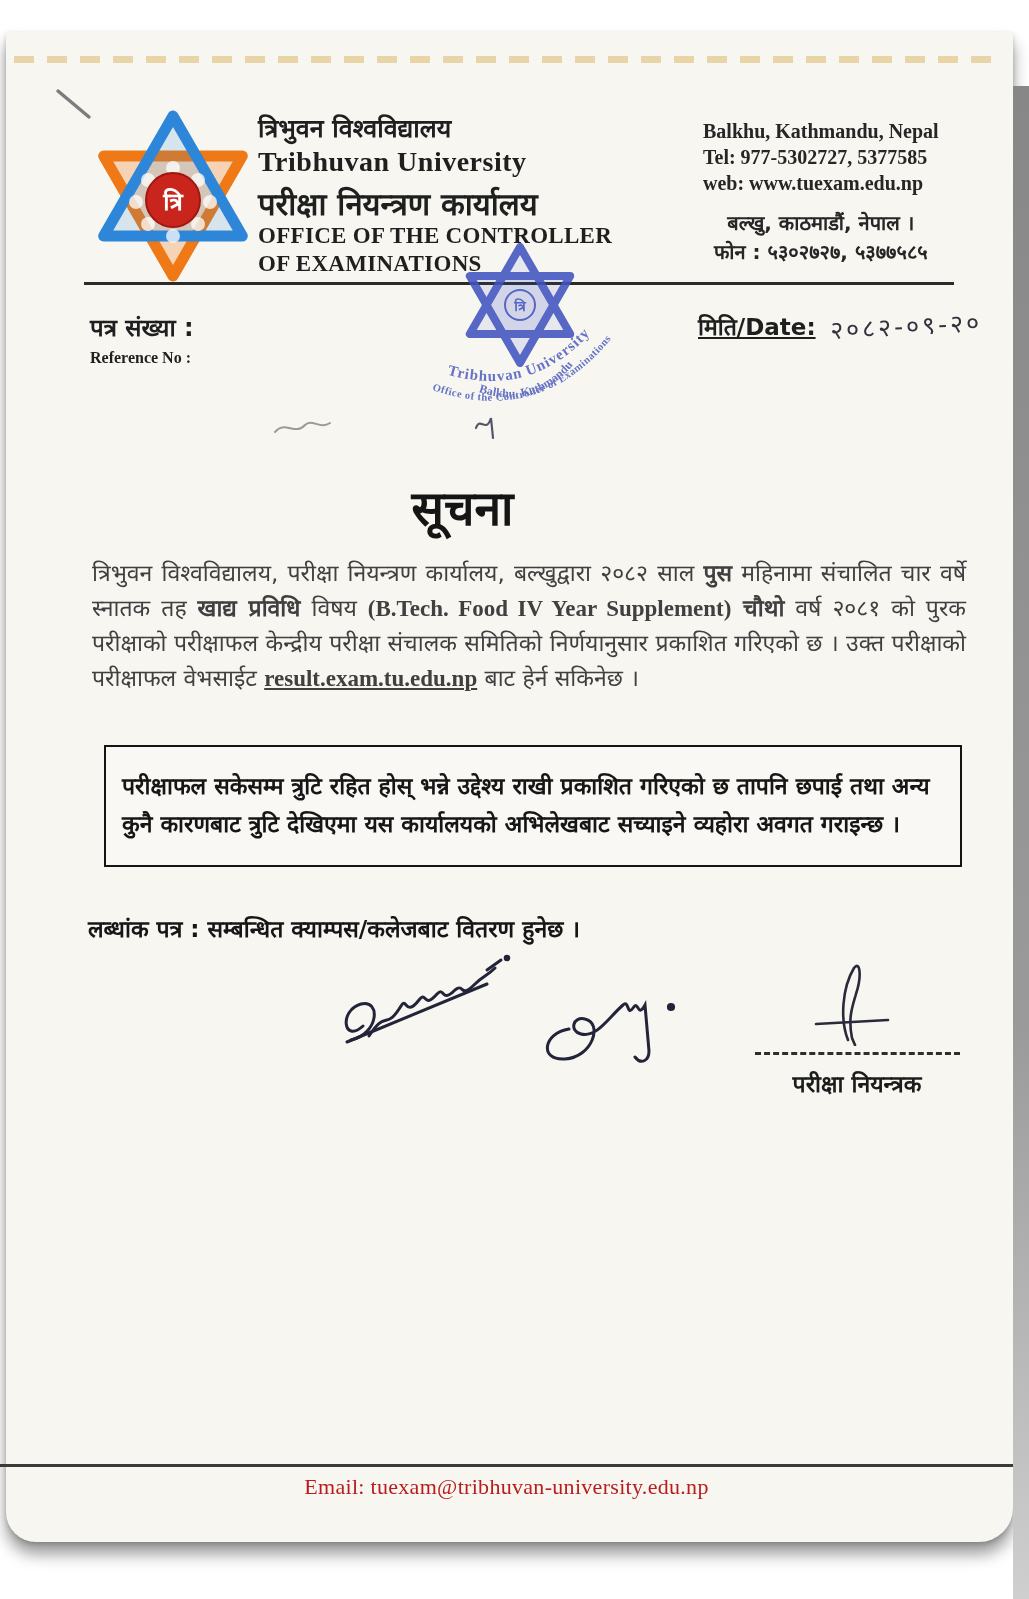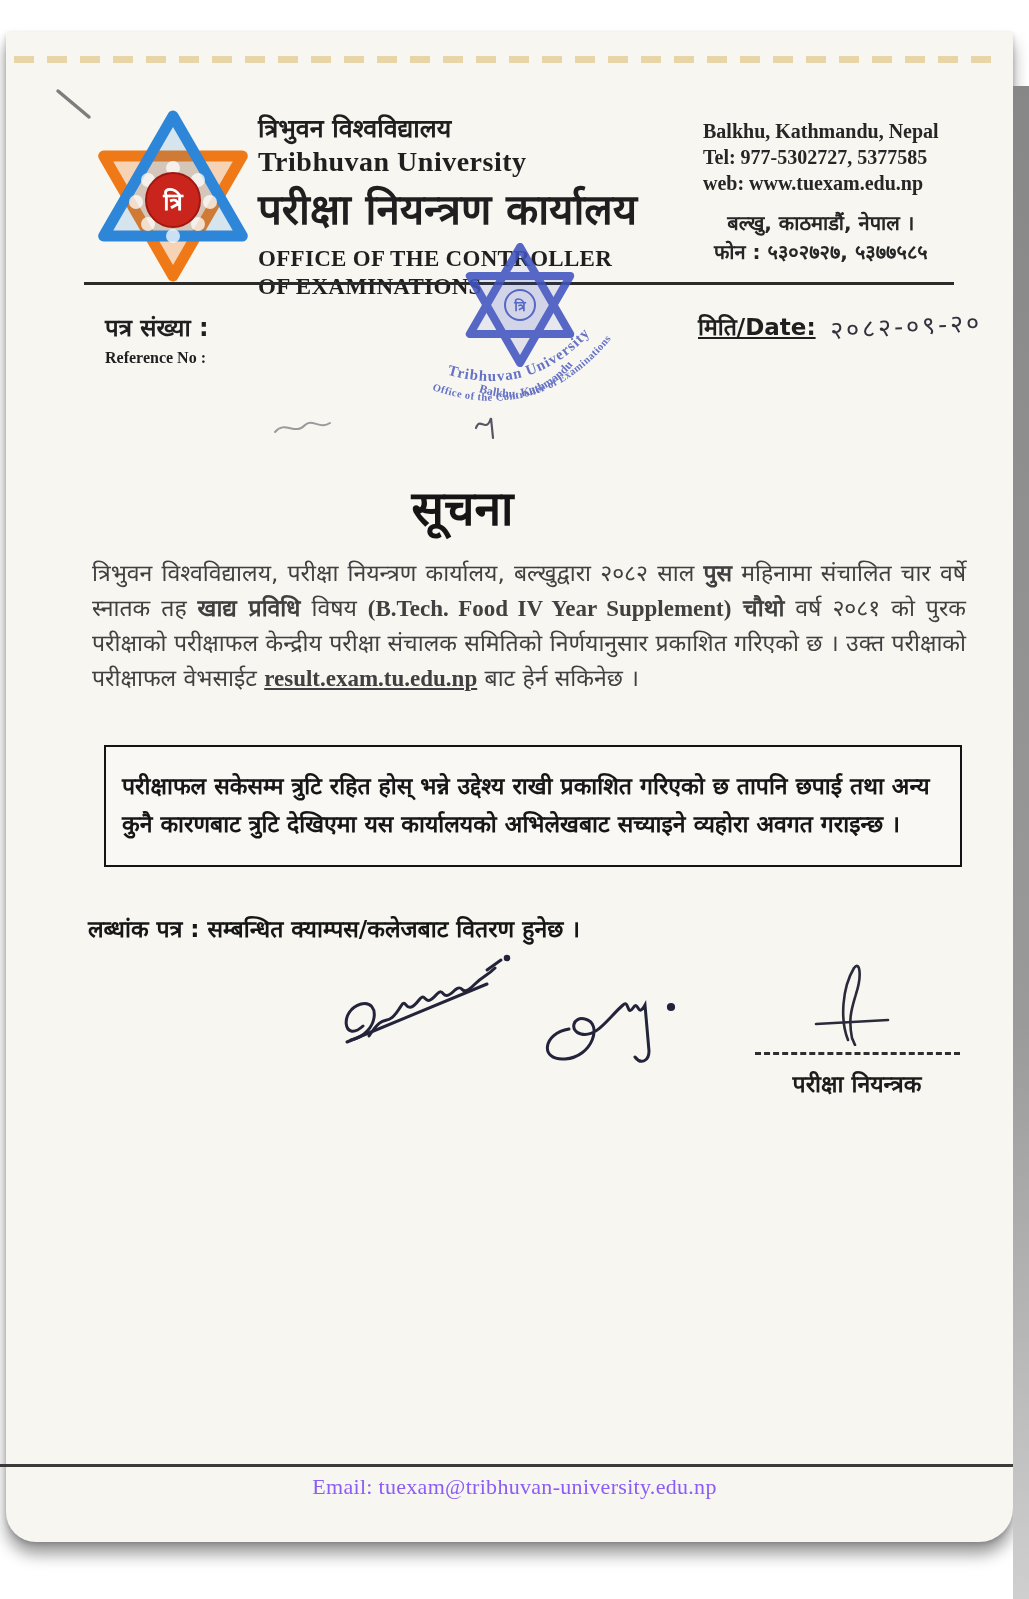--- a/index.html
+++ b/index.html
@@ -11,27 +11,27 @@
   .right-edge{position:absolute;left:1013px;top:86px;width:16px;height:1513px;
     background:linear-gradient(180deg,#878787 0%,#9a9a9a 62%,#cfcfcf 100%);}
   .tape{position:absolute;left:14px;top:56px;width:985px;height:7px;opacity:.55;
     background:repeating-linear-gradient(90deg,rgba(210,164,62,.75) 0 20px,rgba(210,164,62,0) 20px 33px);}
   .penmark-tl{position:absolute;left:55px;top:88px;}
   
   .logo{position:absolute;left:88px;top:110px;}
   .head-center{position:absolute;left:258px;top:116px;line-height:1;}
   .hc-np1{font-family:"DejaVu Sans","Liberation Sans",sans-serif;font-size:25px;font-weight:700;}
   .hc-en1{font-size:28px;font-weight:700;margin-top:7px;letter-spacing:.5px;}
-  .hc-np2{font-family:"DejaVu Sans","Liberation Sans",sans-serif;font-size:42px;font-weight:700;margin-top:13px;}
-  .hc-en2{font-size:23px;font-weight:700;margin-top:14px;line-height:28px;letter-spacing:.3px;}
+  .hc-np2{font-family:"DejaVu Sans","Liberation Sans",sans-serif;font-size:31px;font-weight:700;margin-top:13px;}
+  .hc-en2{font-size:23px;font-weight:700;margin-top:2px;line-height:28px;letter-spacing:.3px;}
   .head-right{position:absolute;left:703px;top:118px;font-size:20px;line-height:26px;font-weight:600;color:#262626;}
   .hr-np{font-family:"DejaVu Sans","Liberation Sans",sans-serif;font-weight:600;margin-top:13px;line-height:29px;font-size:20px;text-align:center;}
   .rule{position:absolute;left:84px;top:282px;width:870px;height:3px;background:#2b2b2b;}
   
-  .ref-block{position:absolute;left:90px;top:310px;margin-left:15px;}
+  .ref-block{position:absolute;left:90px;top:310px;}
   .ref-np{font-family:"DejaVu Sans","Liberation Sans",sans-serif;font-size:24px;font-weight:700;}
   .ref-en{font-size:16px;font-weight:700;margin-top:6px;}
   .date-block{position:absolute;left:698px;top:308px;white-space:nowrap;}
   .date-label{font-family:"DejaVu Sans","Liberation Sans",sans-serif;font-size:23px;font-weight:700;text-decoration:underline;}
   .date-value{display:inline-block;font-family:"DejaVu Sans","Liberation Sans",sans-serif;
     font-size:25px;color:#33333f;letter-spacing:3px;transform:rotate(-3deg);margin-left:10px;}
   .stamp{position:absolute;left:408px;top:243px;}
   .scribble{position:absolute;left:270px;top:412px;}
   
   .title{position:absolute;left:0;top:462px;width:901px;margin:12px;text-align:center;
@@ -50,22 +50,22 @@
     font-family:"DejaVu Sans","Liberation Sans",sans-serif;font-size:23px;font-weight:700;color:#161616;}
   
   .sig-left{position:absolute;left:335px;top:948px;}
   .sig-mid{position:absolute;left:535px;top:975px;}
   .sig-right{position:absolute;left:752px;top:960px;width:210px;text-align:center;}
   .dash-line{border-top:3.5px dashed #2e2e2e;width:205px;margin:2px auto 0 auto;}
   .sig-title{font-family:"DejaVu Sans","Liberation Sans",sans-serif;font-size:23px;
     font-weight:600;margin-top:12px;color:#1c1c1c;}
   
   .footer-rule{position:absolute;left:0px;top:1464px;width:1013px;height:2.5px;background:#3a3a3a;}
-  .footer-email{position:absolute;left:8px;top:1474px;width:1013px;text-align:center;
-    font-size:22px;color:#8b5cf6;letter-spacing:.3px;}
+  .footer-email{position:absolute;left:0px;top:1474px;width:1013px;text-align:center;
+    font-size:22px;color:#b91c1c;letter-spacing:.3px;}
   svg text{user-select:none;}
 </style>
 </head>
 <body>
 
 <div class="canvas">
   <div class="page"></div>
   <div class="tape"></div>
 
   <svg class="penmark-tl" width="44" height="38" viewBox="0 0 44 38">

